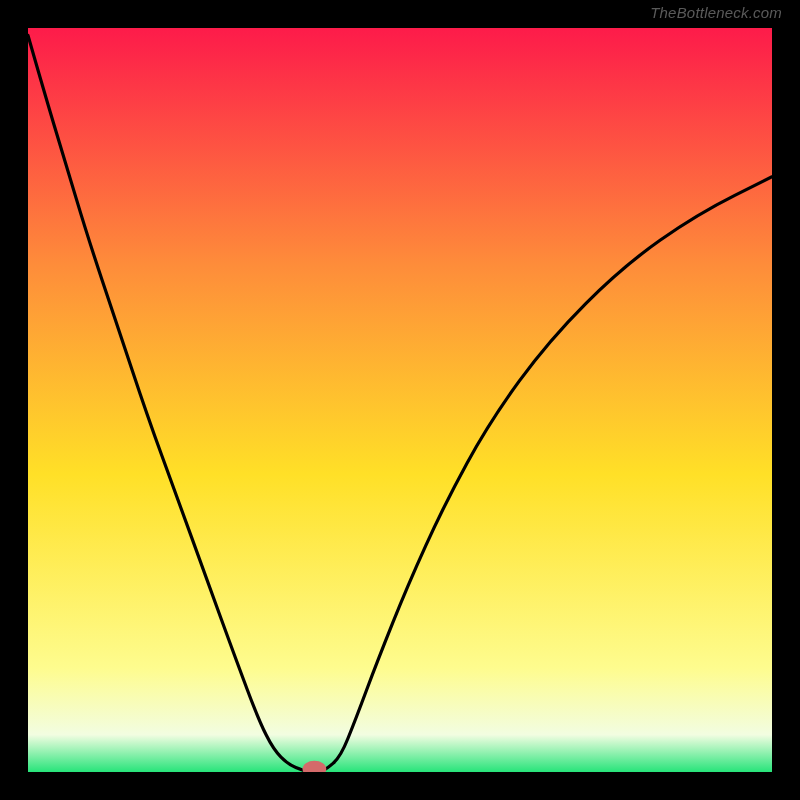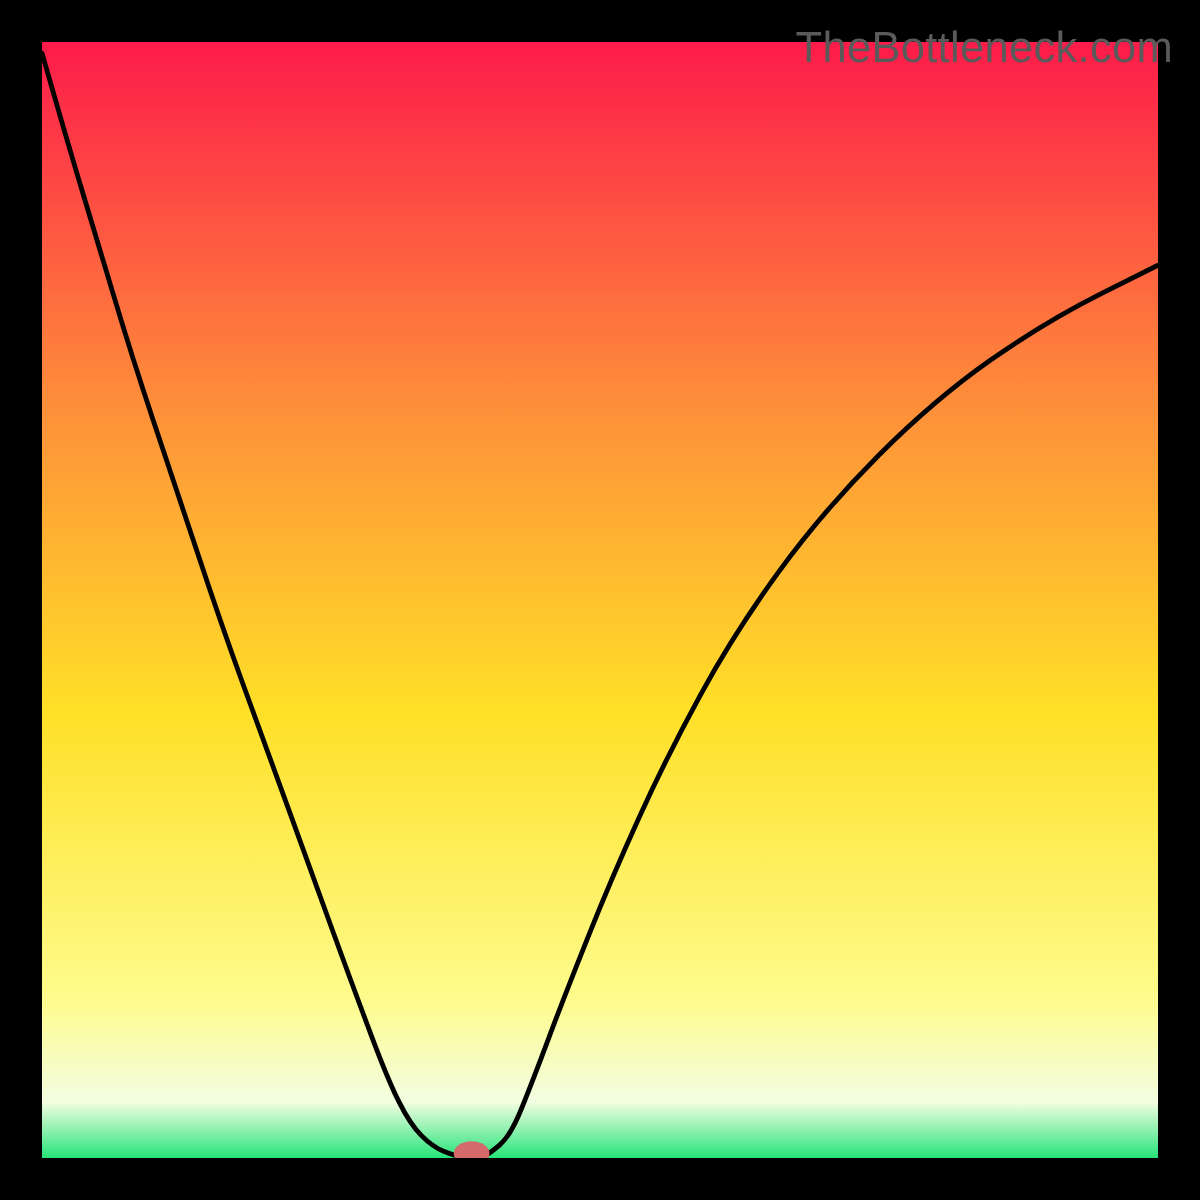--- a/index.html
+++ b/index.html
@@ -12,27 +12,28 @@
     overflow: hidden;
   }
   .frame {
     position: relative;
     width: 800px;
     height: 800px;
     background: #000000;
   }
   .watermark {
     position: absolute;
-    top: 16px;
+    top: 4px;
     right: 18px;
     color: #5a5a5a;
-    font-size: 29px;
+    font-size: 15px;
     font-weight: 500;
     letter-spacing: 0.2px;
     z-index: 20;
+    font-style: italic;
   }
   .plot-area {
     position: absolute;
     left: 28px;
     top: 28px;
     width: 744px;
     height: 744px;
     overflow: hidden;
   }
   .plot-area svg {

